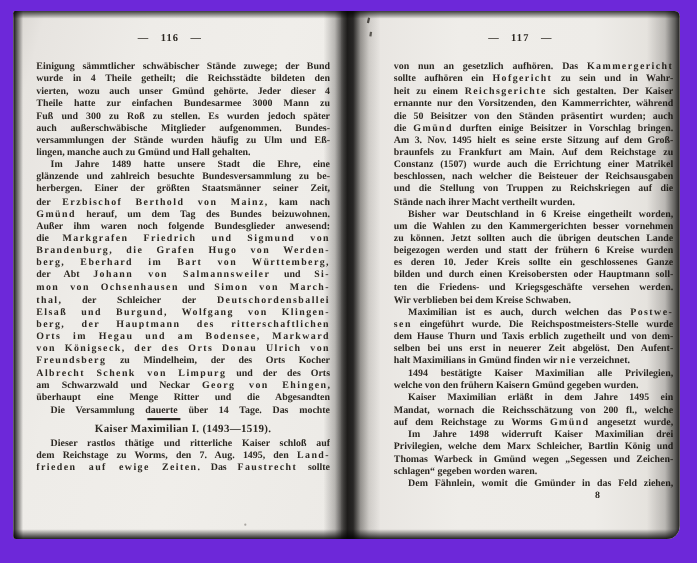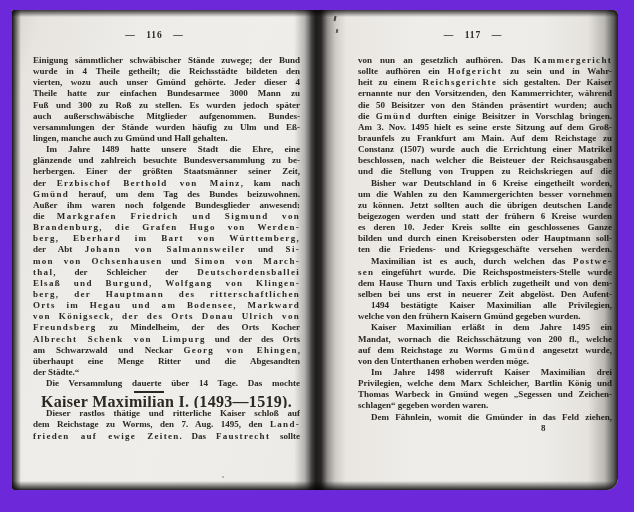--- a/index.html
+++ b/index.html
@@ -14,21 +14,21 @@
     background:linear-gradient(90deg,#d9d6d1 0%,#e8e5e1 8%,#efede9 35%,#eeece8 75%,#e2dfda 96%,#d5d2cd 100%);}
   .col{position:absolute;top:20px;color:#2c2822;font-weight:700;font-size:9px;}
   .col.lcol{left:21px;width:267px;}
   .col.rcol{left:346px;width:254px;}
   .pghead{height:11px;line-height:11px;margin-bottom:14px;text-align:center;
           padding-right:24px;word-spacing:7px;font-size:9.5px;letter-spacing:1px;}
   .ln{box-sizing:border-box;width:100%;height:11.15px;line-height:11.15px;overflow:hidden;
       text-align:justify;text-align-last:justify;}
   .ln.in{padding-left:13px;}
   .ln.end{text-align-last:left;}
-  .ln.hd{height:12px;line-height:12px;font-size:16px;letter-spacing:.3px;
+  .ln.hd{height:12px;line-height:12px;font-size:10px;letter-spacing:.3px;
          text-align:right;text-align-last:center;}
   .ln.sig{text-align-last:left;padding-left:183px;}
   .gsp{letter-spacing:1.3px;}
   .rule{height:2px;width:30px;background:#2b2823;margin:2px 0 3px calc(50% - 33px);}
   .ovl{position:absolute;pointer-events:none;}
   .gutter{left:282px;width:52px;top:0;bottom:0;
     background:linear-gradient(90deg,rgba(15,13,11,0) 0%,rgba(15,13,11,.25) 20%,
       rgba(10,9,8,.75) 35%,rgba(8,7,6,.9) 42%,rgba(8,7,6,.85) 52%,
       rgba(30,28,25,.4) 65%,rgba(60,57,52,.15) 80%,rgba(0,0,0,0) 100%);}
   .eleft{left:0;top:0;bottom:0;width:9px;
@@ -77,21 +77,20 @@
           <div class="ln"><span class="gsp">mon von Ochsenhausen</span><span> und </span><span class="gsp">Simon von March-</span></div>
           <div class="ln"><span class="gsp">thal</span><span>, der Schleicher der </span><span class="gsp">Deutschordensballei</span></div>
           <div class="ln"><span class="gsp">Elsaß und Burgund, Wolfgang von Klingen-</span></div>
           <div class="ln"><span class="gsp">berg, der Hauptmann des ritterschaftlichen</span></div>
           <div class="ln"><span class="gsp">Orts im Hegau und am Bodensee, Markward</span></div>
           <div class="ln"><span class="gsp">von Königseck, der des Orts Donau Ulrich von</span></div>
           <div class="ln"><span class="gsp">Freundsberg</span><span> zu Mindelheim, der des Orts Kocher</span></div>
           <div class="ln"><span class="gsp">Albrecht Schenk von Limpurg</span><span> und der des Orts</span></div>
           <div class="ln"><span>am Schwarzwald und Neckar </span><span class="gsp">Georg von Ehingen</span><span>,</span></div>
           <div class="ln"><span>überhaupt eine Menge Ritter und die Abgesandten</span></div>
-          <div class="ln end"><span>der Städte.“</span></div>
           <div class="ln in"><span>Die Versammlung dauerte über 14 Tage.  Das mochte</span></div>
           <div class="rule"></div>
           <div class="ln hd"><span>Kaiser Maximilian I. (1493—1519).</span></div>
           <div class="ln in"><span>Dieser rastlos thätige und ritterliche Kaiser schloß auf</span></div>
           <div class="ln"><span>dem Reichstage zu Worms, den 7. Aug. 1495, den </span><span class="gsp">Land-</span></div>
           <div class="ln"><span class="gsp">frieden auf ewige Zeiten</span><span>.  Das </span><span class="gsp">Faustrecht</span><span> sollte</span></div>
         </div>
     </div>
 
     <div class="col rcol">
@@ -101,37 +100,39 @@
           <div class="ln"><span>sollte aufhören ein </span><span class="gsp">Hofgericht</span><span> zu sein und in Wahr-</span></div>
           <div class="ln"><span>heit zu einem </span><span class="gsp">Reichsgerichte</span><span> sich gestalten.  Der Kaiser</span></div>
           <div class="ln"><span>ernannte nur den Vorsitzenden, den Kammerrichter, während</span></div>
           <div class="ln"><span>die 50 Beisitzer von den Ständen präsentirt wurden; auch</span></div>
           <div class="ln"><span>die </span><span class="gsp">Gmünd</span><span> durften einige Beisitzer in Vorschlag bringen.</span></div>
           <div class="ln"><span>Am 3. Nov. 1495 hielt es seine erste Sitzung auf dem Groß-</span></div>
           <div class="ln"><span>braunfels zu Frankfurt am Main.  Auf dem Reichstage zu</span></div>
           <div class="ln"><span>Constanz (1507) wurde auch die Errichtung einer Matrikel</span></div>
           <div class="ln"><span>beschlossen, nach welcher die Beisteuer der Reichsausgaben</span></div>
           <div class="ln"><span>und die Stellung von Truppen zu Reichskriegen auf die</span></div>
+          <div class="ln end"><span>Stände nach ihrer Macht vertheilt wurden.</span></div>
           <div class="ln in"><span>Bisher war Deutschland in 6 Kreise eingetheilt worden,</span></div>
           <div class="ln"><span>um die Wahlen zu den Kammergerichten besser vornehmen</span></div>
           <div class="ln"><span>zu können.  Jetzt sollten auch die übrigen deutschen Lande</span></div>
           <div class="ln"><span>beigezogen werden und statt der frühern 6 Kreise wurden</span></div>
           <div class="ln"><span>es deren 10.  Jeder Kreis sollte ein geschlossenes Ganze</span></div>
           <div class="ln"><span>bilden und durch einen Kreisobersten oder Hauptmann soll-</span></div>
           <div class="ln"><span>ten die Friedens- und Kriegsgeschäfte versehen werden.</span></div>
+          <div class="ln end"><span>Wir verblieben bei dem Kreise Schwaben.</span></div>
           <div class="ln in"><span>Maximilian ist es auch, durch welchen das </span><span class="gsp">Postwe-</span></div>
           <div class="ln"><span class="gsp">sen</span><span> eingeführt wurde.  Die Reichspostmeisters-Stelle wurde</span></div>
           <div class="ln"><span>dem Hause Thurn und Taxis erblich zugetheilt und von dem-</span></div>
           <div class="ln"><span>selben bei uns erst in neuerer Zeit abgelöst.  Den Aufent-</span></div>
+          <div class="ln end"><span>halt Maximilians in Gmünd finden wir </span><span class="gsp">nie</span><span> verzeichnet.</span></div>
           <div class="ln in"><span>1494 bestätigte Kaiser Maximilian alle Privilegien,</span></div>
           <div class="ln end"><span>welche von den frühern Kaisern Gmünd gegeben wurden.</span></div>
           <div class="ln in"><span>Kaiser Maximilian erläßt in dem Jahre 1495 ein</span></div>
           <div class="ln"><span>Mandat, wornach die Reichsschätzung von 200 fl., welche</span></div>
           <div class="ln"><span>auf dem Reichstage zu Worms </span><span class="gsp">Gmünd</span><span> angesetzt wurde,</span></div>
-          <div class="ln end"><span>von den Unterthanen erhoben werden möge.</span></div>
           <div class="ln in"><span>Im Jahre 1498 widerruft Kaiser Maximilian drei</span></div>
           <div class="ln"><span>Privilegien, welche dem Marx Schleicher, Bartlin König und</span></div>
           <div class="ln"><span>Thomas Warbeck in Gmünd wegen „Segessen und Zeichen-</span></div>
           <div class="ln end"><span>schlagen“ gegeben worden waren.</span></div>
           <div class="ln in"><span>Dem Fähnlein, womit die Gmünder in das Feld ziehen,</span></div>
           <div class="ln sig"><span>8</span></div>
         </div>
     </div>
 
     <div class="ovl gutter"></div>

